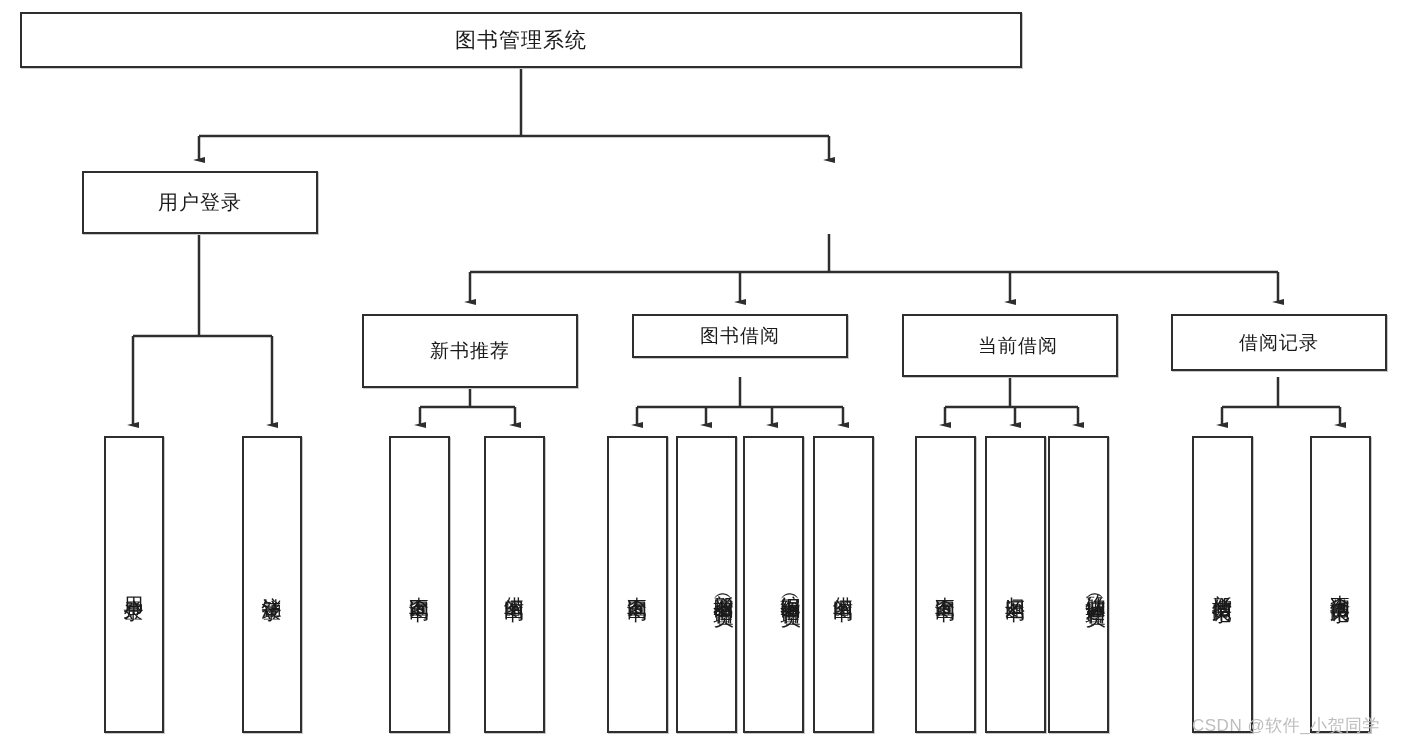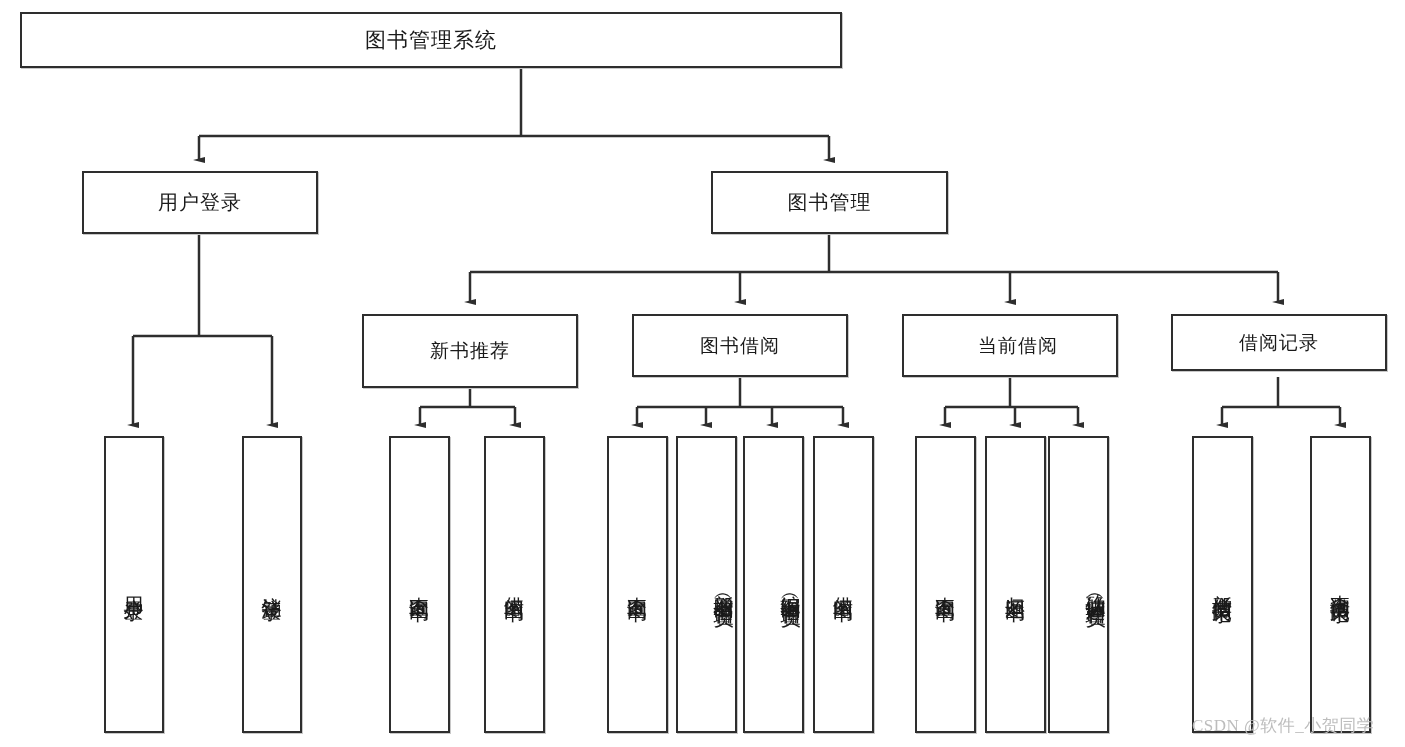--- a/index.html
+++ b/index.html
@@ -63,21 +63,21 @@
     padding-top: 6px;
   }
   .watermark {
     position: absolute;
     left: 1192px;
     top: 714px;
     font-size: 17px;
     color: #bdbdbd;
     letter-spacing: 0.5px;
     white-space: nowrap;
-    font-family: Liberation Serif, serif;
+    font-family: Liberation Sans, sans-serif;
   }
 </style>
 </head>
 <body>
 
 <div id="diagram-root">
 
   <svg class="edges" viewBox="0 0 1405 747" xmlns="http://www.w3.org/2000/svg">
     <defs>
       <marker id="arrowhead" markerWidth="10" markerHeight="12" refX="3" refY="6" orient="auto" markerUnits="userSpaceOnUse">
@@ -121,37 +121,34 @@
       <path d="M 1015,407 L 1015,425" marker-end="url(#arrowhead)"></path>
       <path d="M 1078,407 L 1078,425" marker-end="url(#arrowhead)"></path>
 
       <path d="M 1278,377 L 1278,407"></path>
       <path d="M 1222,407 L 1340,407"></path>
       <path d="M 1222,407 L 1222,425" marker-end="url(#arrowhead)"></path>
       <path d="M 1340,407 L 1340,425" marker-end="url(#arrowhead)"></path>
     </g>
   </svg>
 
-  <div class="node node-root" style="left:20px; top:12px; width:822px; height:56px;">
+  <div class="node node-root" style="left:20px; top:12px; width:1002px; height:56px;">
     <span class="label">图书管理系统</span>
   </div>
 
   <div class="node node-l1" style="left:82px; top:171px; width:236px; height:63px;">
     <span class="label">用户登录</span>
   </div>
 
-  <div class="node node-l1" style="left:711px; top:171px; width:237px; height:63px;">
-    <span class="label">图书管理</span>
-  </div>
 
   <div class="node node-l2" style="left:362px; top:314px; width:216px; height:74px;">
     <span class="label">新书推荐</span>
   </div>
 
-  <div class="node node-l2" style="left:632px; top:314px; width:216px; height:63px;">
+  <div class="node node-l2" style="left:632px; top:314px; width:216px; height:44px;">
     <span class="label">图书借阅</span>
   </div>
 
   <div class="node node-l2" style="left:902px; top:314px; width:216px; height:63px;padding-left:16px;">
     <span class="label">当前借阅</span>
   </div>
 
   <div class="node node-l2" style="left:1171px; top:314px; width:216px; height:57px;">
     <span class="label">借阅记录</span>
   </div>

